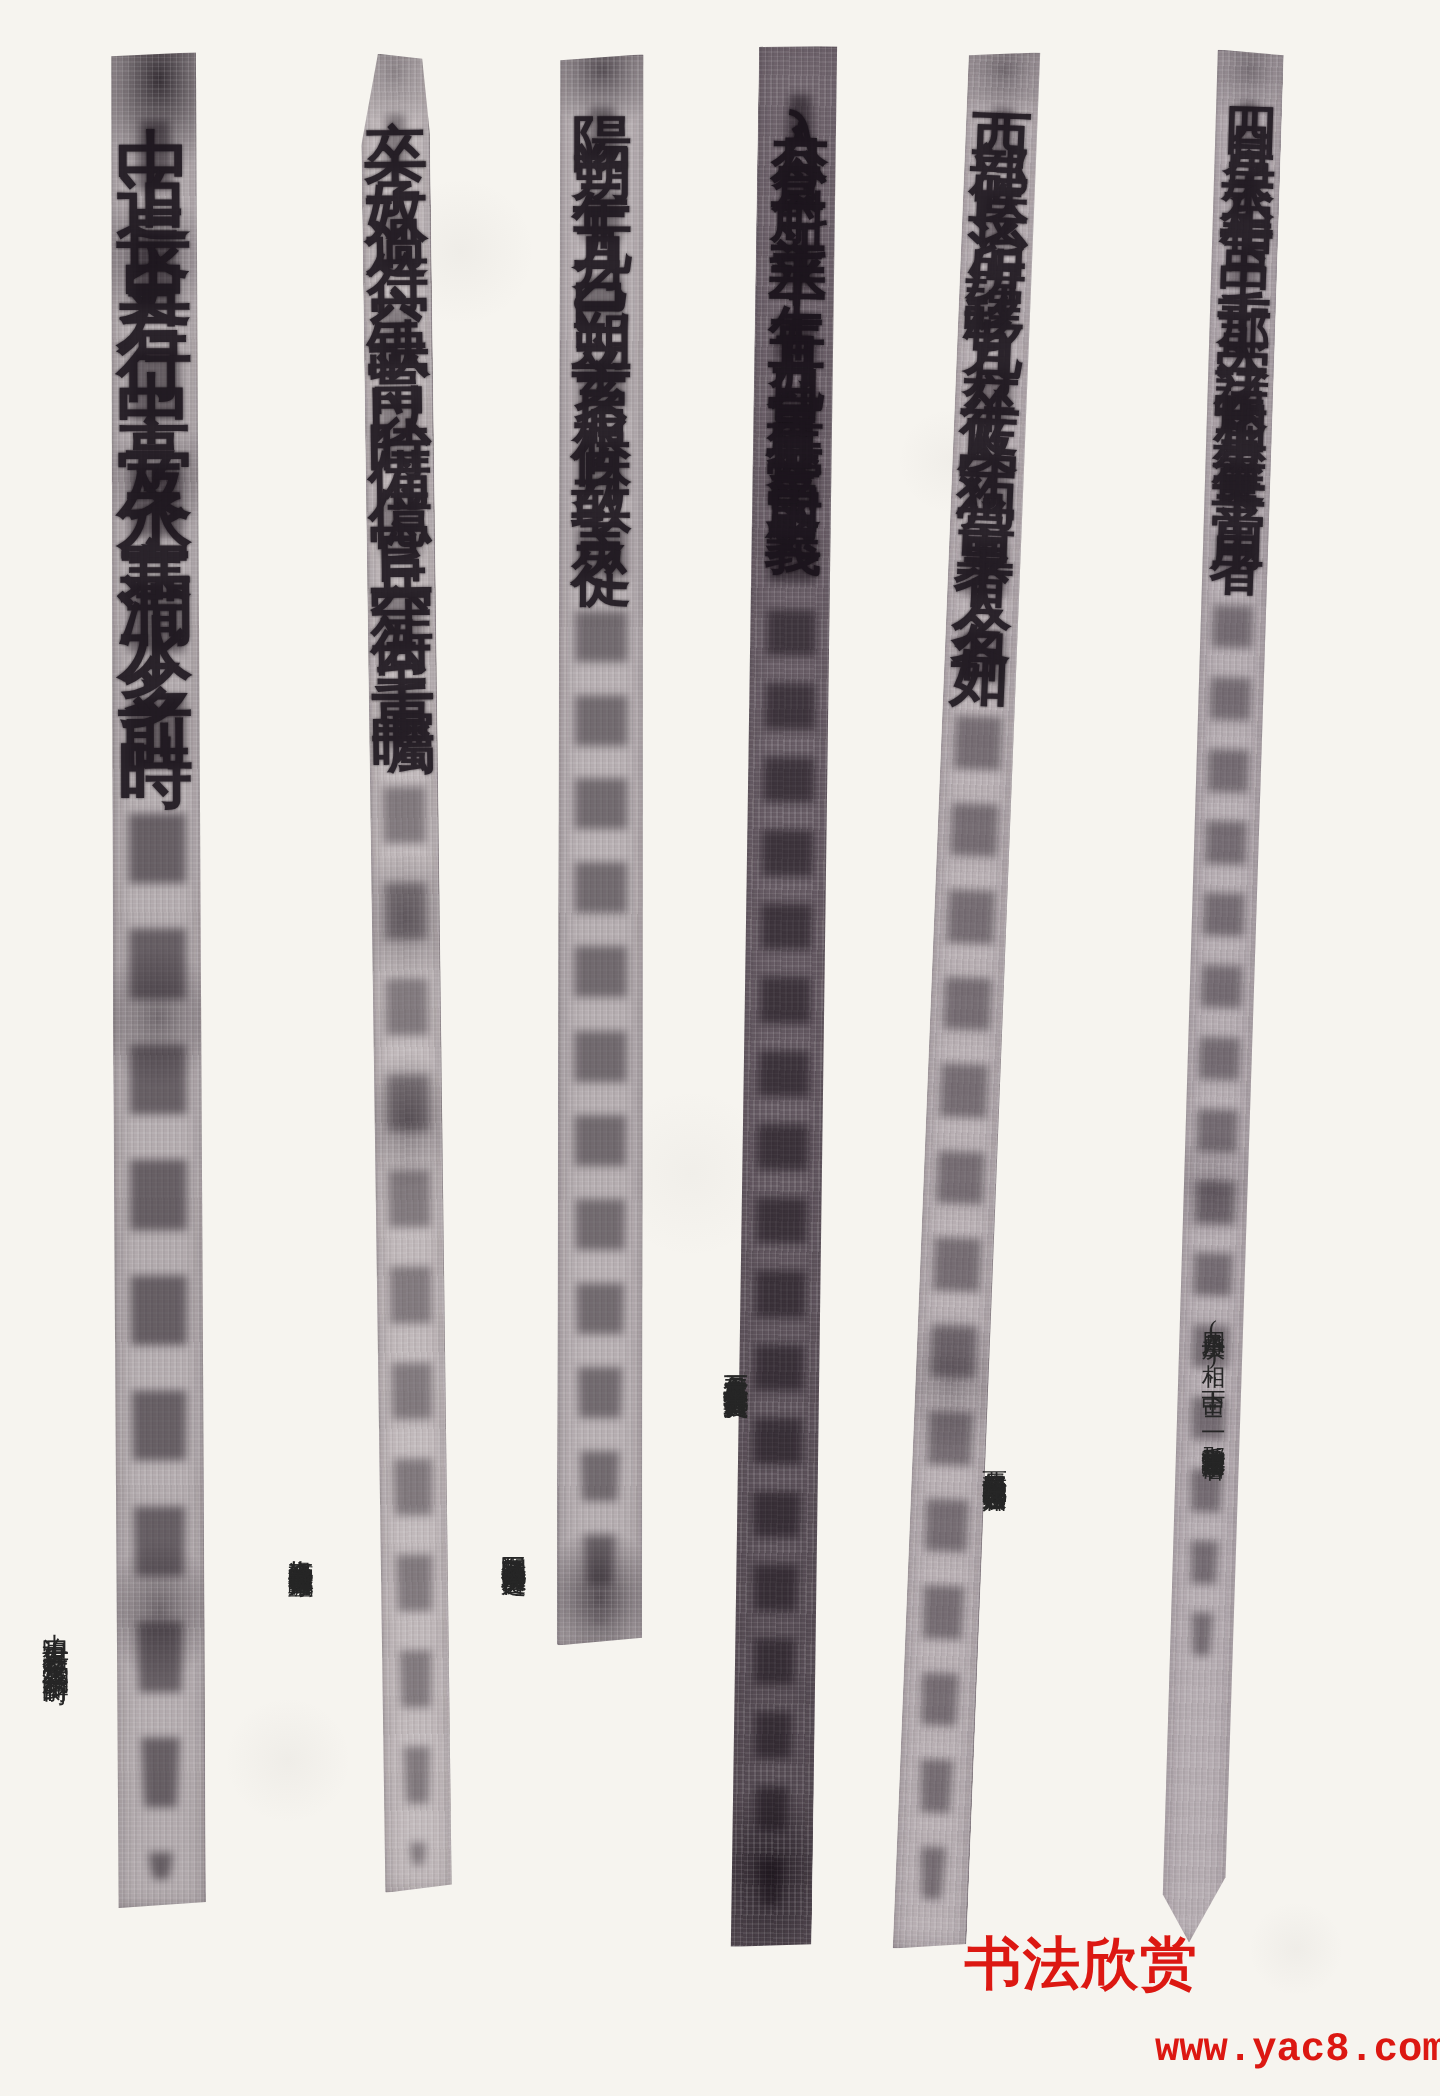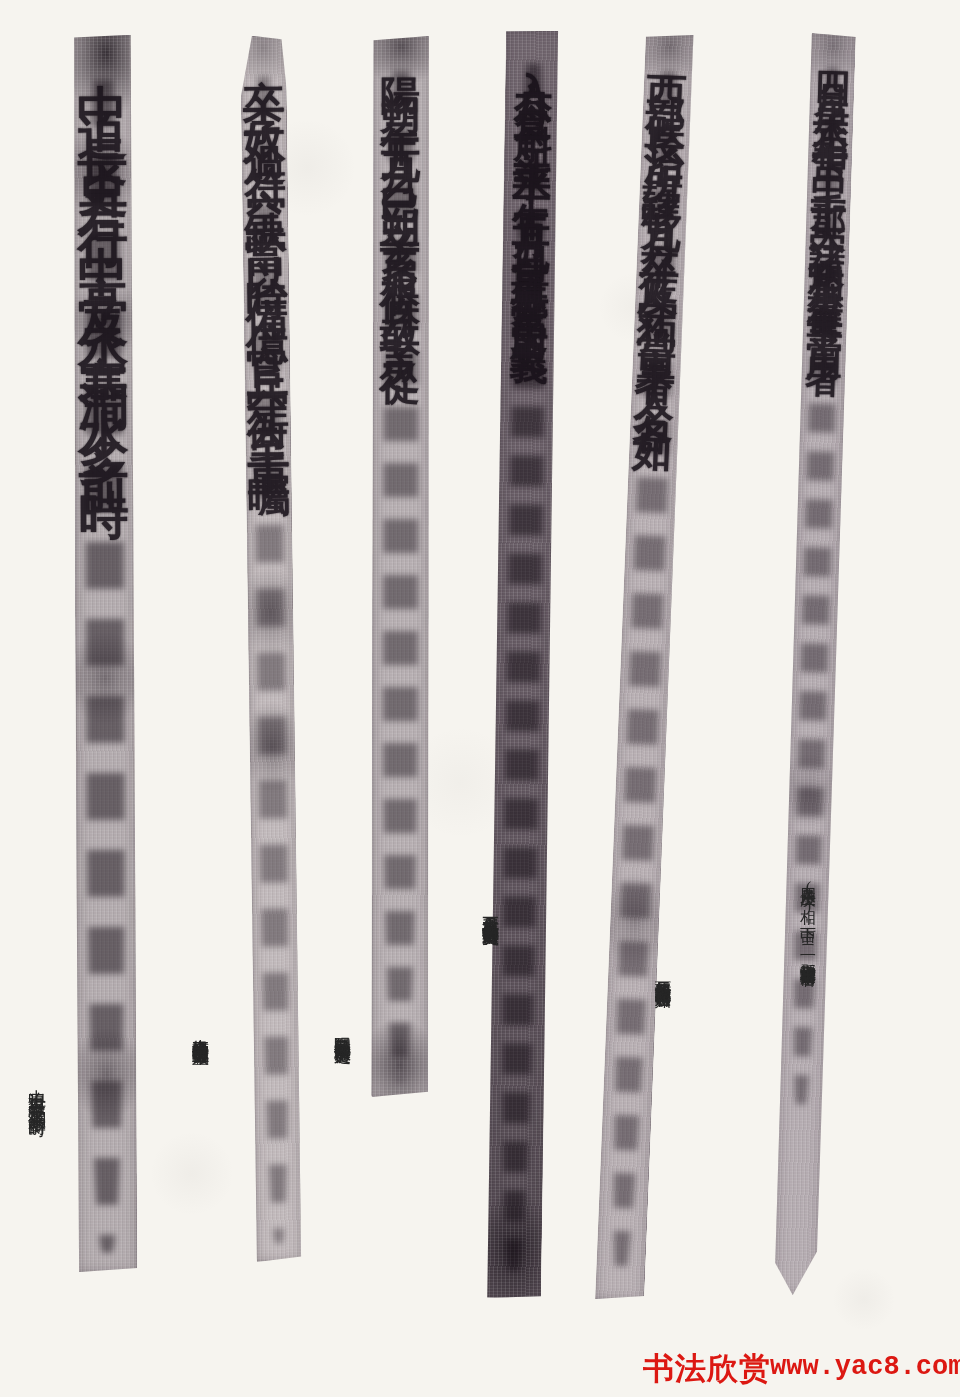--- a/index.html
+++ b/index.html
@@ -130,22 +130,22 @@
   }
   .cap1{left:28px;  top:1075px; font-size:18px; letter-spacing:2px;}
   .cap2{left:192px; top:1026px; font-size:17px; letter-spacing:0.5px;}
   .cap3{left:334px; top:1024px; font-size:17px; letter-spacing:0.5px;}
   .cap4{left:482px; top:903px;  font-size:17px; letter-spacing:0.5px;}
   .cap5{left:654px; top:968px;  font-size:16.5px; letter-spacing:0.5px;}
   .cap6{left:800px; top:876px;  font-size:16px; letter-spacing:0.5px;}
 
   
   .wm-cn{
-    position:absolute; left:643px; top:1348px;
-    font-size:31px; font-weight:700; color:#dc1812;
+    position:absolute; left:643px; top:1284px;
+    font-size:38px; font-weight:700; color:#dc1812;
     font-family:"Liberation Serif", serif; letter-spacing:1px;
   }
   .wm-url{
     position:absolute; left:770px; top:1352px;
     font-size:27px; font-weight:700; color:#dc1812;
     font-family:"Liberation Mono", monospace; letter-spacing:0;
   }
 </style>
 </head>
 <body>

